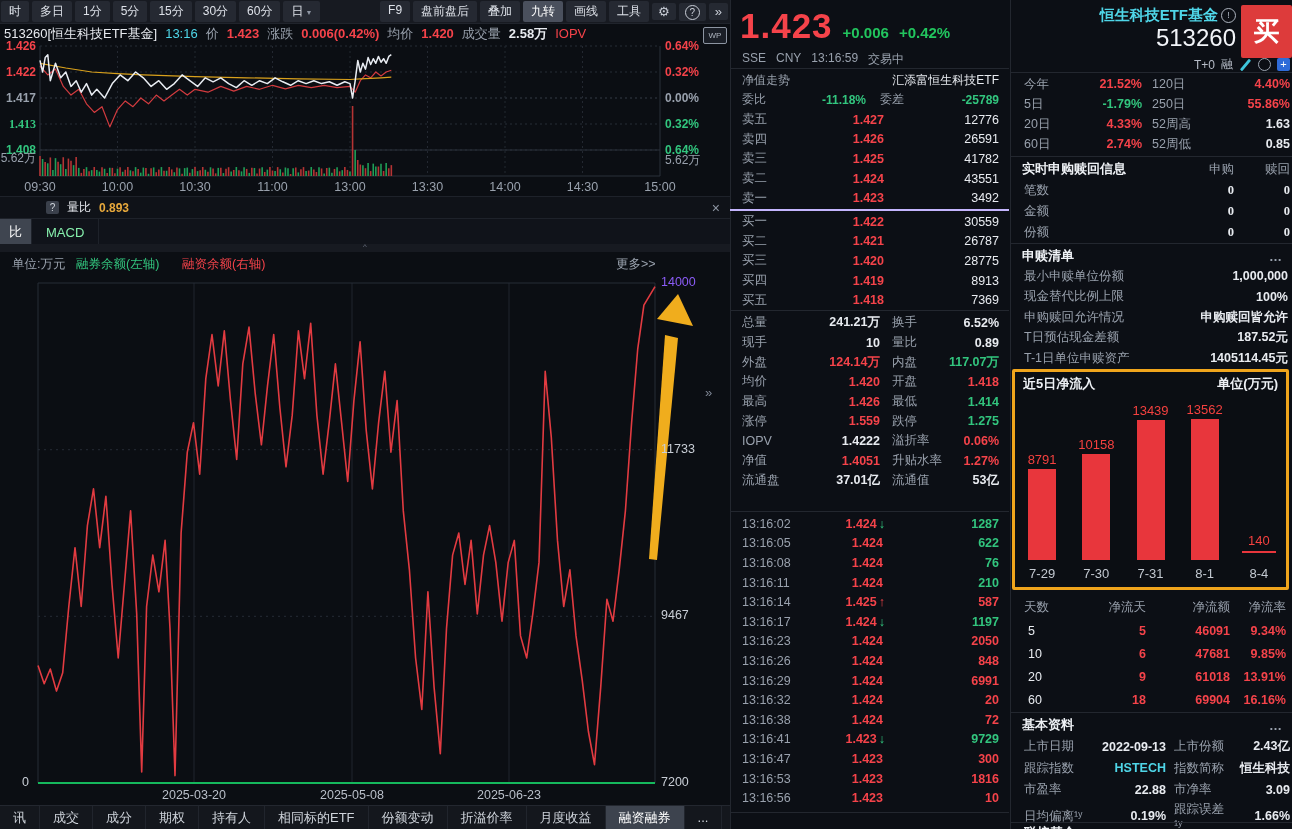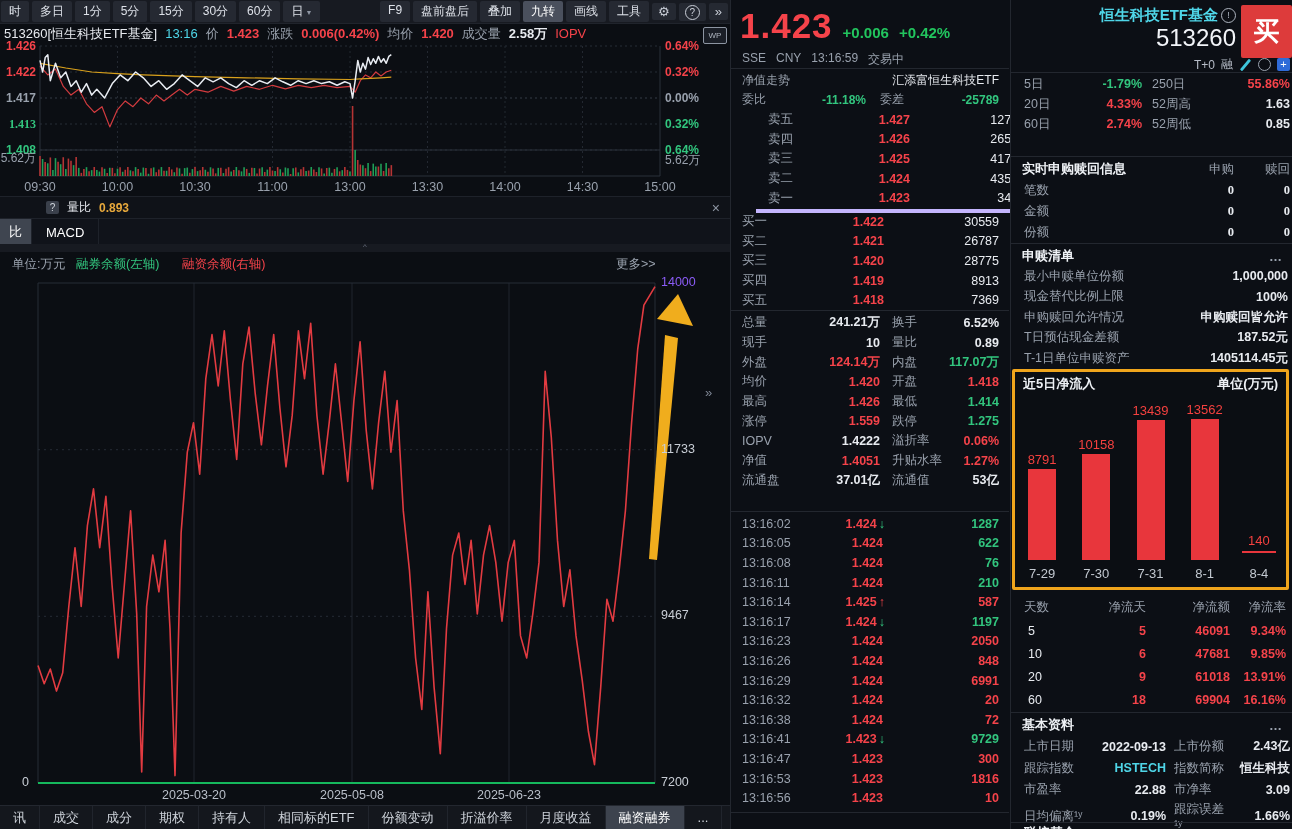--- a/index.html
+++ b/index.html
@@ -20,21 +20,21 @@
   #intraday-header{left:0;top:25px;width:730px;height:19px;text-align:left;font-size:13px;white-space:nowrap;}
   #intraday-header span{margin:0 4px;}
   .axis-lbl{font-size:12px;line-height:12px;}
   #wp-badge{left:703px;top:27px;width:22px;height:15px;border:1px solid #8d95a2;border-radius:2px;color:#aeb5c0;font-size:8px;text-align:center;line-height:15px;background:#1a1e26;}
   
   #liangbi{left:0;top:196px;width:730px;height:22px;background:#0f1218;border-top:1px solid #1e222a;display:flex;align-items:center;padding-left:46px;box-sizing:border-box;gap:8px;}
   .qbox{display:inline-block;width:13px;height:13px;background:#3a404b;color:#cfd4dc;font-size:10px;text-align:center;line-height:13px;border-radius:2px;}
   #liangbi .x{margin-left:auto;margin-right:10px;color:#8d95a2;font-size:14px;}
   
   #subtabs{left:0;top:218px;width:730px;height:26px;background:#10131a;border-top:1px solid #1e222a;display:flex;align-items:stretch;}
-  .sub-tab{padding:4px 14px;color:#ffffff;font-size:13px;border-right:1px solid #1e222a;display:flex;align-items:center;}
+  .sub-tab{padding:4px 14px;color:#86efac;font-size:13px;border-right:1px solid #1e222a;display:flex;align-items:center;}
   .sub-tab.active{background:#3f4550;color:#fff;padding:4px 9px;}
   #splitter{left:0;top:244px;width:730px;height:8px;background:#171a21;text-align:center;color:#6a7280;font-size:8px;line-height:6px;}
   
   #legend{left:0;top:256px;width:730px;height:18px;font-size:12.5px;}
   #netflow-box{left:1012px;top:369px;width:271px;height:215px;border:3px solid #f0a51c;background:#0b0e13;border-radius:2px;}
   .nf-title{display:flex;justify-content:space-between;padding:3px 8px 0 8px;font-size:13px;font-weight:bold;color:#eef1f5;}
   .nf-bar{position:absolute;background:#e8363c;}
   .nf-val{position:absolute;color:#f4413f;font-size:13px;text-align:center;width:60px;}
   .nf-val.tiny{border-bottom:2px solid #e8363c;width:34px;padding-bottom:3px;}
   .nf-cat{position:absolute;color:#c3c9d1;font-size:13px;text-align:center;width:60px;}
@@ -390,21 +390,21 @@
   <div class="abs row-flex" style="left:730px;top:71px;width:279px;height:19px;">
     <span class="gray">净值走势</span>
     <span class="white">汇添富恒生科技ETF</span>
   </div>
   <div class="abs" style="left:730px;top:90px;width:279px;height:19px;display:grid;grid-template-columns:40px 84px 50px 1fr;padding:0 10px 0 12px;box-sizing:border-box;align-items:center;">
     <span class="gray">委比</span>
     <span class="green bold" style="text-align:right;">-11.18%</span>
     <span class="gray" style="padding-left:14px;">委差</span>
     <span class="green bold" style="text-align:right;">-25789</span>
   </div>
-  <div class="abs" style="left:730px;top:110px;width:279px;border-bottom:4px solid #c4b5fd;padding-bottom:1px;margin-left:26px;">
+  <div class="abs" style="left:730px;top:110px;width:279px;border-bottom:2px solid #c4b5fd;padding-bottom:1px;">
 
       <div class="ob-row">
         <span class="gray">卖五</span>
         <span class="prc">1.427</span>
         <span class="vol">12776</span>
       </div>
 
       <div class="ob-row">
         <span class="gray">卖四</span>
         <span class="prc">1.426</span>
@@ -630,20 +630,26 @@
   <div id="t0-row" class="abs">
     <span>T+0</span>
     <span>融</span>
     <span class="mini-icon pencil-icon"></span>
     <span class="mini-icon alert-icon"></span>
     <span class="mini-icon add-icon">+</span>
   </div>
   <div class="abs hline" style="left:1011px;top:72px;width:281px;"></div>
   <div class="abs" style="left:1010px;top:74px;width:282px;">
 
+      <div class="perf-row">
+        <span class="gray">今年</span>
+        <span class="val red">21.52%</span>
+        <span class="gray" style="padding-left:10px;">120日</span>
+        <span class="val red">4.40%</span>
+      </div>
 
       <div class="perf-row">
         <span class="gray">5日</span>
         <span class="val green">-1.79%</span>
         <span class="gray" style="padding-left:10px;">250日</span>
         <span class="val red">55.86%</span>
       </div>
 
       <div class="perf-row">
         <span class="gray">20日</span>

